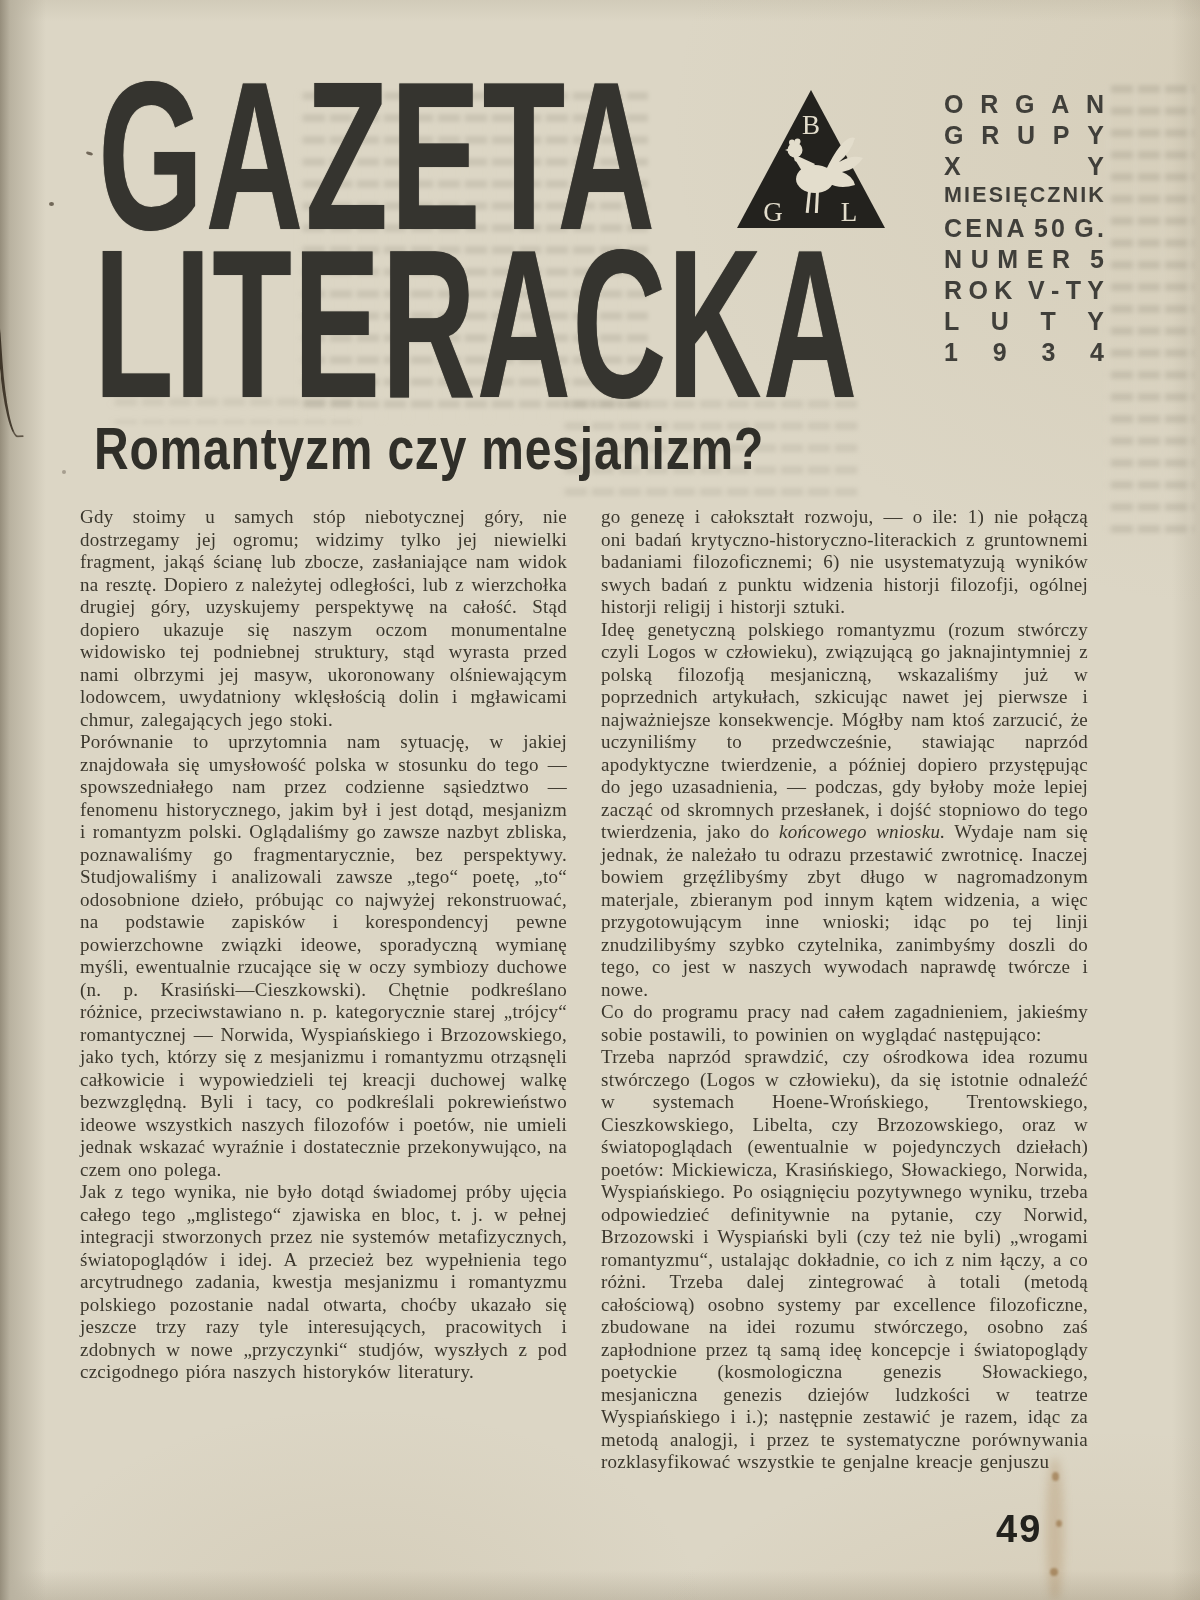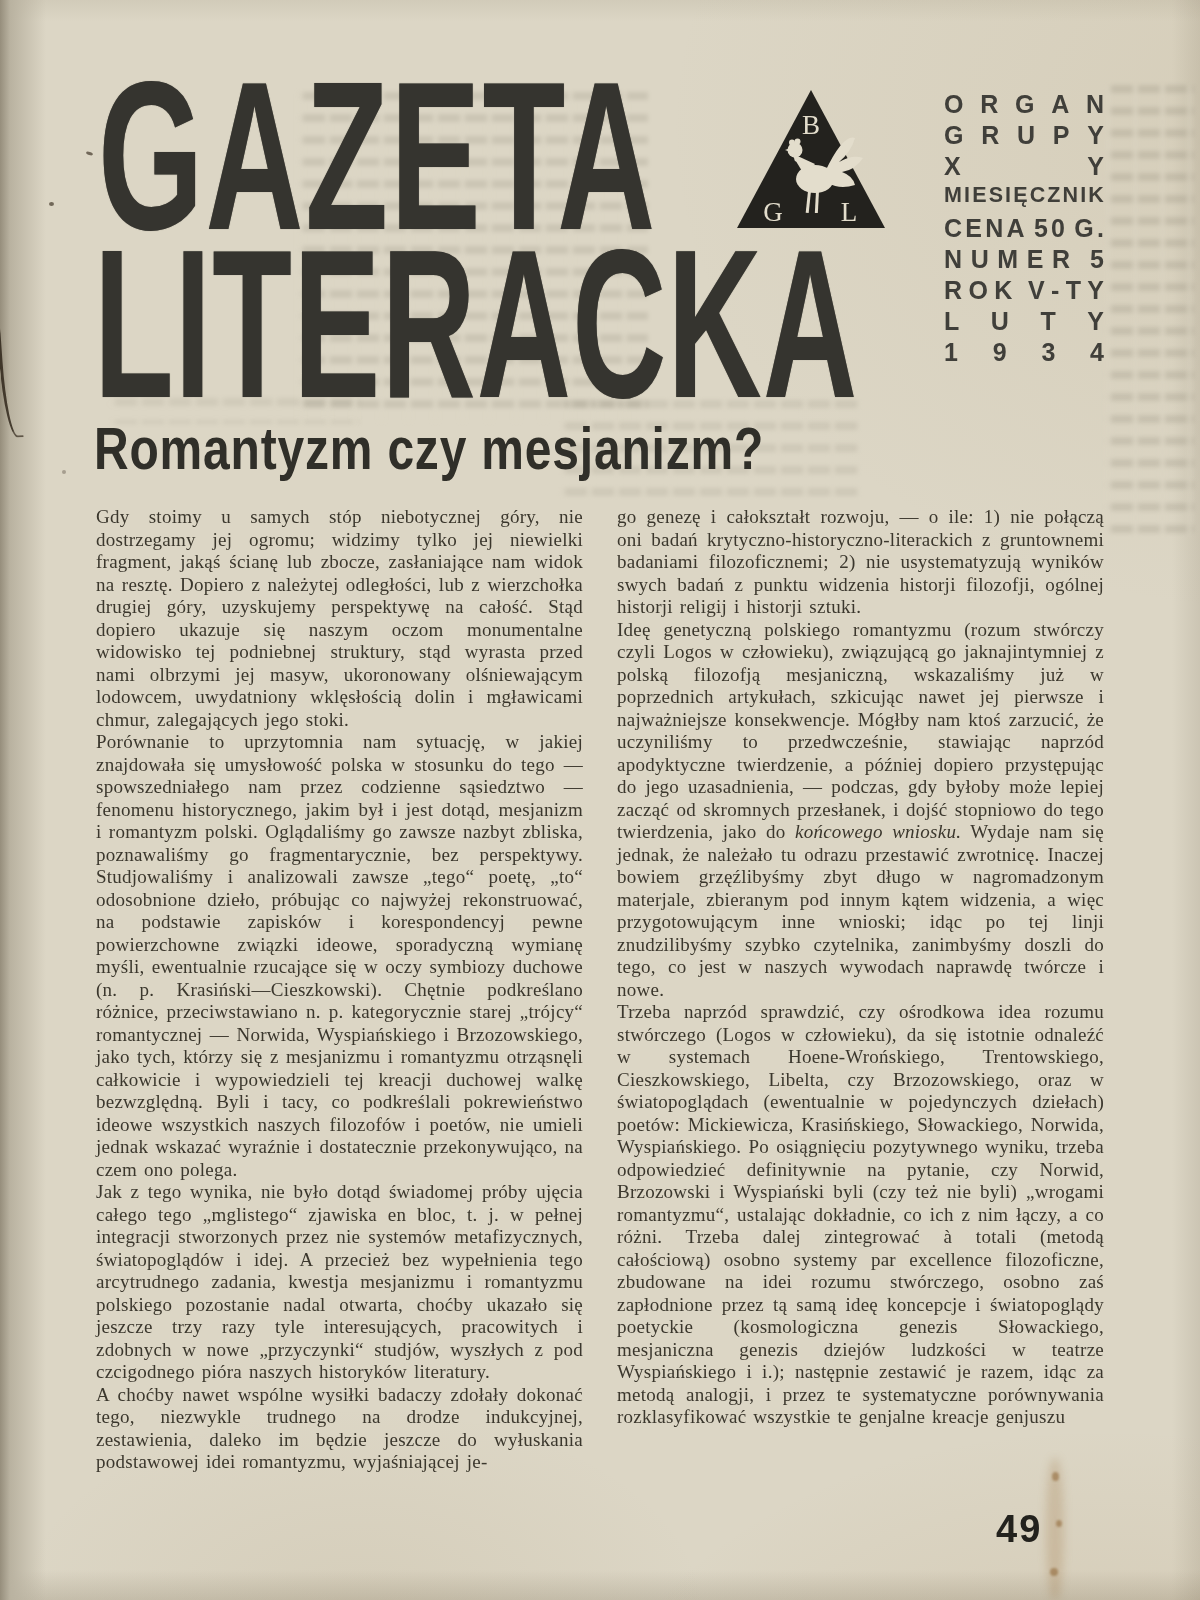--- a/index.html
+++ b/index.html
@@ -52,21 +52,21 @@
   
   .issue-info{position:absolute;z-index:2;left:944px;top:90px;width:160px;}
   .issue-line{display:flex;justify-content:space-between;align-items:baseline;
     height:31px;font-weight:bold;font-size:25px;color:#403f3a;}
   .issue-line:nth-child(4){font-size:21.5px;}
   .issue-line .sp{display:inline-block;width:.12em;}
   
   .article-title{position:absolute;z-index:2;left:94px;top:414px;
     font-size:60px;font-weight:bold;color:#302f29;white-space:nowrap;
     transform:scaleX(.80);transform-origin:left top;letter-spacing:1px;}
-  .columns{position:absolute;z-index:2;left:96px;top:506px;width:1008px;display:flex;gap:34px;}
+  .columns{position:absolute;z-index:2;left:80px;top:506px;width:1008px;display:flex;gap:34px;}
   .col{width:487px;font-family:"Liberation Serif", serif;font-size:19px;line-height:22.5px;
     text-align:justify;color:#3b372d;letter-spacing:.25px;word-spacing:2px;}
   .col p{margin:0;}
   .em{font-style:italic;margin-top:16px;}
   
   .page-number{position:absolute;z-index:2;left:996px;top:1508px;
     font-size:38px;font-weight:bold;letter-spacing:2px;color:#23221d;}
 </style>
 </head>
 <body>
@@ -186,22 +186,22 @@
     </div>
 </div>
 
 <div class="article-title">Romantyzm czy mesjanizm?</div>
 
 <div class="columns">
   <div class="col">
     <p>Gdy stoimy u samych stóp niebotycznej góry, nie dostrzegamy jej ogromu; widzimy tylko jej niewielki fragment, jakąś ścianę lub zbocze, zasłaniające nam widok na resztę. Dopiero z należytej odległości, lub z wierzchołka drugiej góry, uzyskujemy perspektywę na całość. Stąd dopiero ukazuje się naszym oczom monumentalne widowisko tej podniebnej struktury, stąd wyrasta przed nami olbrzymi jej masyw, ukoronowany olśniewającym lodowcem, uwydatniony wklęsłością dolin i mgławicami chmur, zalegających jego stoki.</p>
     <p>Porównanie to uprzytomnia nam sytuację, w jakiej znajdowała się umysłowość polska w stosunku do tego — spowszedniałego nam przez codzienne sąsiedztwo — fenomenu historycznego, jakim był i jest dotąd, mesjanizm i romantyzm polski. Oglądaliśmy go zawsze nazbyt zbliska, poznawaliśmy go fragmentarycznie, bez perspektywy. Studjowaliśmy i analizowali zawsze „tego“ poetę, „to“ odosobnione dzieło, próbując co najwyżej rekonstruować, na podstawie zapisków i korespondencyj pewne powierzchowne związki ideowe, sporadyczną wymianę myśli, ewentualnie rzucające się w oczy symbiozy duchowe (n. p. Krasiński—Cieszkowski). Chętnie podkreślano różnice, przeciwstawiano n. p. kategorycznie starej „trójcy“ romantycznej — Norwida, Wyspiańskiego i Brzozowskiego, jako tych, którzy się z mesjanizmu i romantyzmu otrząsnęli całkowicie i wypowiedzieli tej kreacji duchowej walkę bezwzględną. Byli i tacy, co podkreślali pokrewieństwo ideowe wszystkich naszych filozofów i poetów, nie umieli jednak wskazać wyraźnie i dostatecznie przekonywująco, na czem ono polega.</p>
     <p>Jak z tego wynika, nie było dotąd świadomej próby ujęcia całego tego „mglistego“ zjawiska en bloc, t. j. w pełnej integracji stworzonych przez nie systemów metafizycznych, światopoglądów i idej.  A przecież bez wypełnienia tego arcytrudnego zadania, kwestja mesjanizmu i romantyzmu polskiego pozostanie nadal otwarta, choćby ukazało się jeszcze trzy razy tyle interesujących, pracowitych i zdobnych w nowe „przyczynki“ studjów, wyszłych z pod czcigodnego pióra naszych historyków literatury.</p>
-    <p>A choćby nawet wspólne wysiłki badaczy zdołały dokonać tego, niezwykle trudnego na drodze indukcyjnej, zestawienia, daleko im będzie jeszcze do wyłuskania podstawowej idei romantyzmu, wyjaśniającej je-</p>
   </div>
   <div class="col">
-    <p>go genezę i całokształt rozwoju, — o ile: 1) nie połączą oni badań krytyczno-historyczno-literackich z gruntownemi badaniami filozoficznemi; 2) nie usystematyzują wyników swych badań z punktu widzenia historji filozofji, ogólnej historji religij i historji sztuki.</p>
+    <p>go genezę i całokształt rozwoju, — o ile: 1) nie połączą oni badań krytyczno-historyczno-literackich z gruntownemi badaniami filozoficznemi; 6) nie usystematyzują wyników swych badań z punktu widzenia historji filozofji, ogólnej historji religij i historji sztuki.</p>
     <p><span>Ideę genetyczną polskiego romantyzmu (rozum stwórczy czyli Logos w człowieku), związującą go jaknajintymniej z polską filozofją mesjaniczną, wskazaliśmy już w poprzednich artykułach, szkicując nawet jej pierwsze i najważniejsze konsekwencje. Mógłby nam ktoś zarzucić, że uczyniliśmy to przedwcześnie, stawiając naprzód apodyktyczne twierdzenie, a później dopiero przystępując do jego uzasadnienia, — podczas, gdy byłoby może lepiej zacząć od skromnych przesłanek, i dojść stopniowo do tego twierdzenia, jako do </span><span class="em">końcowego wniosku.</span><span> Wydaje nam się jednak, że należało tu odrazu przestawić zwrotnicę. Inaczej bowiem grzęźlibyśmy zbyt długo w nagromadzonym materjale, zbieranym pod innym kątem widzenia, a więc przygotowującym inne wnioski; idąc po tej linji znudzilibyśmy szybko czytelnika, zanimbyśmy doszli do tego, co jest w naszych wywodach naprawdę twórcze i nowe.</span></p>
+    <p>Co do programu pracy nad całem zagadnieniem, jakieśmy sobie postawili, to powinien on wyglądać następująco:</p>
     <p>Trzeba naprzód sprawdzić, czy ośrodkowa idea rozumu stwórczego (Logos w człowieku), da się istotnie odnaleźć w systemach Hoene-Wrońskiego, Trentowskiego, Cieszkowskiego, Libelta, czy Brzozowskiego, oraz w światopoglądach (ewentualnie w pojedynczych dziełach) poetów: Mickiewicza, Krasińskiego, Słowackiego, Norwida, Wyspiańskiego. Po osiągnięciu pozytywnego wyniku, trzeba odpowiedzieć definitywnie na pytanie, czy Norwid, Brzozowski i Wyspiański byli (czy też nie byli) „wrogami romantyzmu“, ustalając dokładnie, co ich z nim łączy, a co różni. Trzeba dalej zintegrować à totali (metodą całościową) osobno systemy par excellence filozoficzne, zbudowane na idei rozumu stwórczego, osobno zaś zapłodnione przez tą samą ideę koncepcje i światopoglądy poetyckie (kosmologiczna genezis Słowackiego, mesjaniczna genezis dziejów ludzkości w teatrze Wyspiańskiego i i.); następnie zestawić je razem, idąc za metodą analogji, i przez te systematyczne porównywania rozklasyfikować wszystkie te genjalne kreacje genjuszu</p>
   </div>
 </div>
 
 <div class="page-number">49</div>
 
 </body></html>

